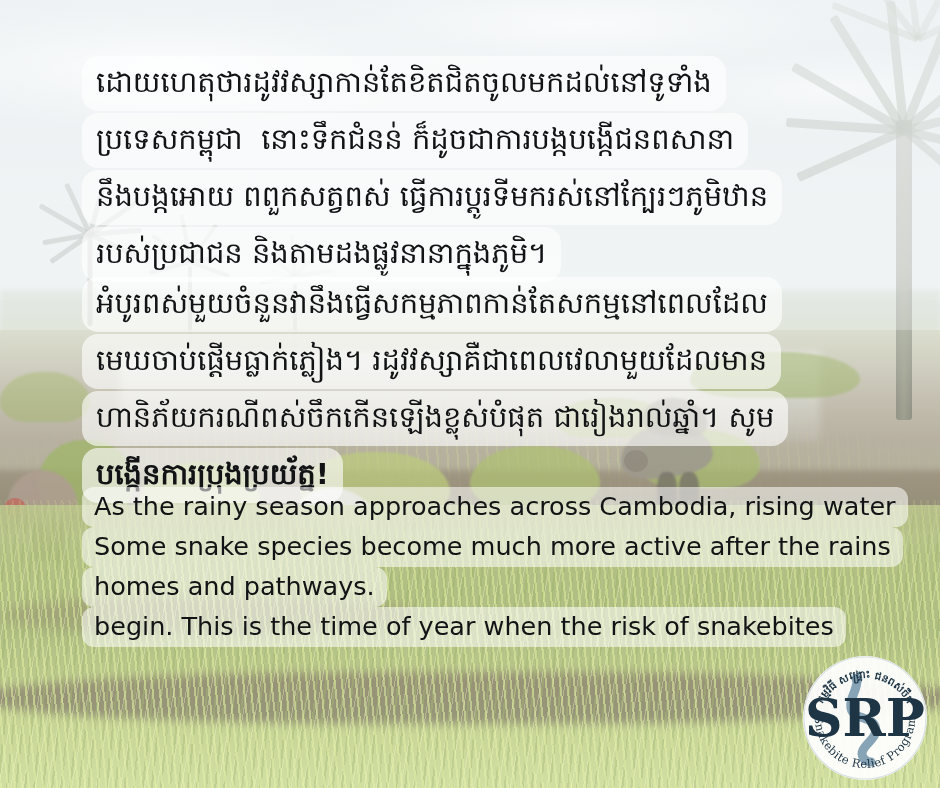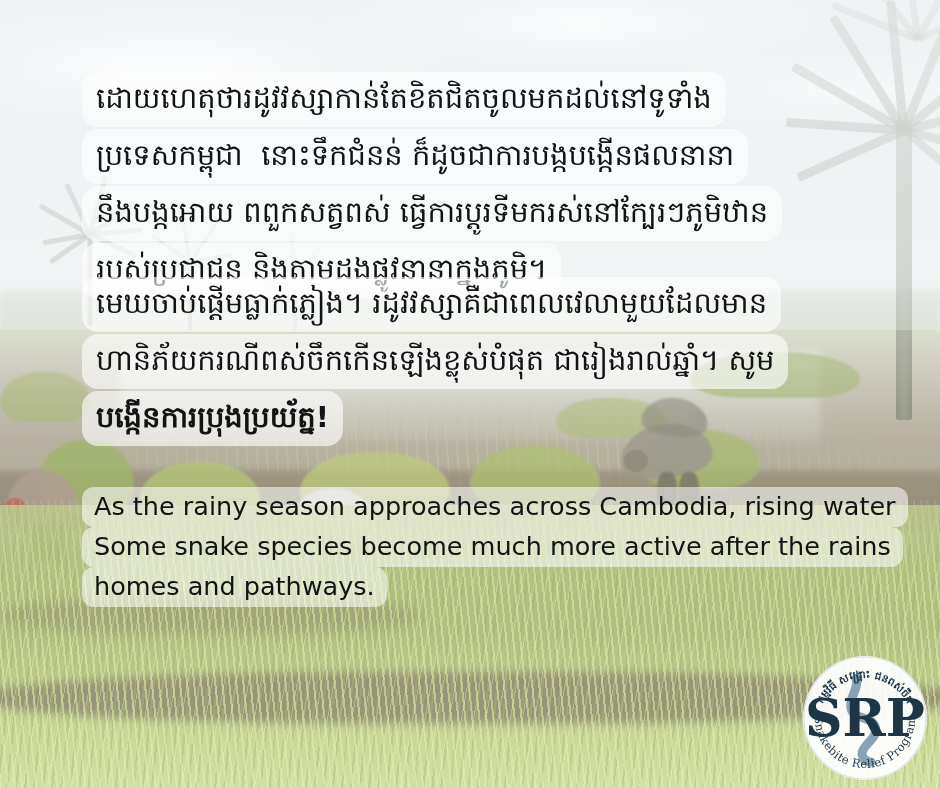--- a/index.html
+++ b/index.html
@@ -159,21 +159,21 @@
   }
 
   .khmer-block .line {
     font-family: "DejaVu Sans", "Liberation Sans", sans-serif;
     font-size: 29px;
     line-height: 51px;
     letter-spacing: 0px;
   }
   .khmer-block .line.bold { font-weight: 700; }
 
-  #khmer-1 { left: 82px; top: 72px;  width: 790px; }
+  #khmer-1 { left: 82px; top: 56px;  width: 790px; }
   #khmer-2 { left: 82px; top: 277px; width: 790px; }
 
   .english-block {
     left: 82px; top: 487px; width: 740px;
   }
   .english-block .line {
     font-size: 25.5px;
     line-height: 37px;
     padding: 1px 12px 2px 12px;
     margin-bottom: 0px;
@@ -298,35 +298,37 @@
     </div>
 
     <div class="haze-top"></div>
     <div class="haze"></div>
   </div>
 
   <div class="content">
 
     <div class="block khmer-block" id="khmer-1">
       <div class="line">ដោយហេតុថារដូវវស្សាកាន់តែខិតជិតចូលមកដល់នៅទូទាំង</div>
-      <div class="line">ប្រទេសកម្ពុជា  នោះទឹកជំនន់ ក៏ដូចជាការបង្កបង្កើនផលនានា</div>
+      <div class="line">ប្រទេសកម្ពុជា  នោះទឹកជំនន់ ក៏ដូចជាការបង្កបង្កើជនពសានា</div>
       <div class="line">នឹងបង្កអោយ ពពួកសត្វពស់ ធ្វើការប្តូរទីមករស់នៅក្បែរៗភូមិឋាន</div>
       <div class="line">របស់ប្រជាជន និងតាមដងផ្លូវនានាក្នុងភូមិ។</div>
     </div>
 
     <div class="block khmer-block" id="khmer-2">
+      <div class="line">អំបូរពស់មួយចំនួនវានឹងធ្វើសកម្មភាពកាន់តែសកម្មនៅពេលដែល</div>
       <div class="line">មេឃចាប់ផ្តើមធ្លាក់ភ្លៀង។ រដូវវស្សាគឺជាពេលវេលាមួយដែលមាន</div>
       <div class="line">ហានិភ័យករណីពស់ចឹកកើនឡើងខ្លុស់បំផុត ជារៀងរាល់ឆ្នាំ។ សូម</div>
       <div class="line bold">បង្កើនការប្រុងប្រយ័ត្ន!</div>
     </div>
 
     <div class="block english-block">
       <div class="line">As the rainy season approaches across Cambodia, rising water</div>
       <div class="line">Some snake species become much more active after the rains</div>
       <div class="line">homes and pathways.</div>
+      <div class="line">begin. This is the time of year when the risk of snakebites</div>
     </div>
 
     <div id="srp-logo">
       <svg viewBox="0 0 136 136" xmlns="http://www.w3.org/2000/svg" aria-hidden="true">
         <defs>
           <path id="arcTop" d="M 20,76 A 48,48 0 0 1 116,76" fill="none"></path>
           <path id="arcBottom" d="M 18,68 A 50,50 0 0 0 118,68" fill="none"></path>
         </defs>
 
         <circle cx="68" cy="68" r="62" fill="#ffffff" opacity="0.93"></circle>

